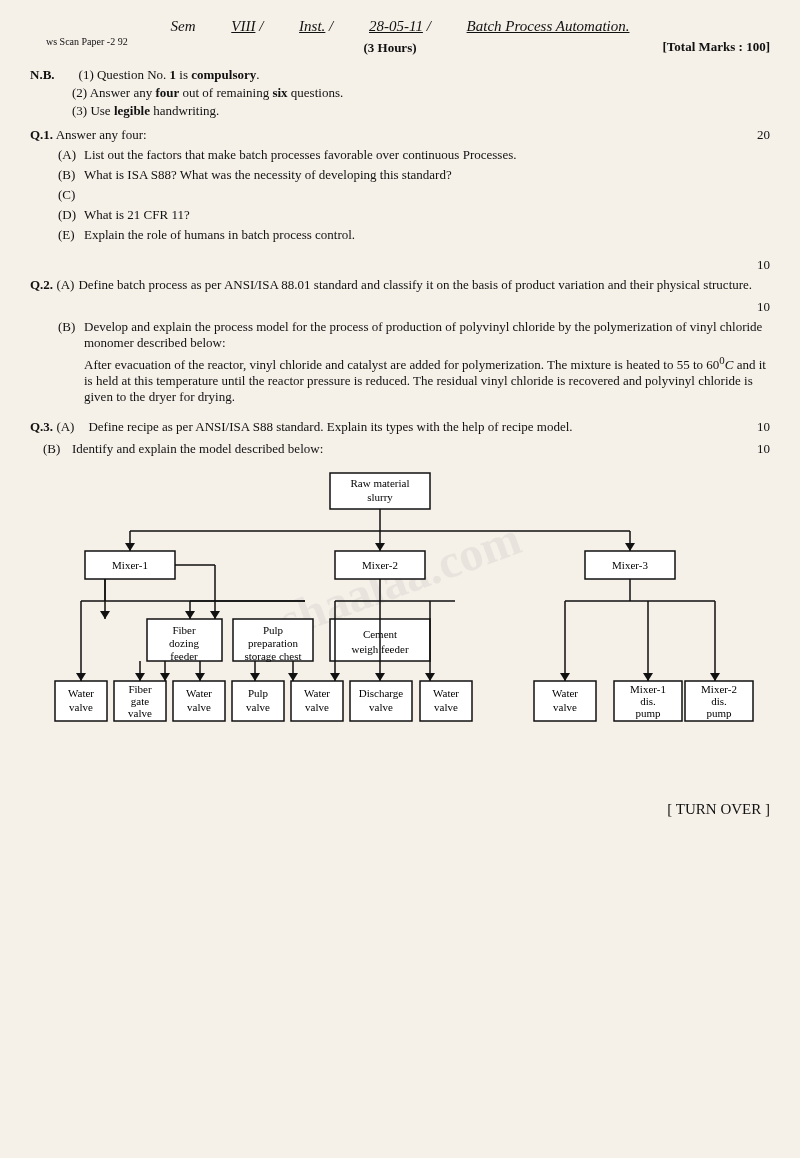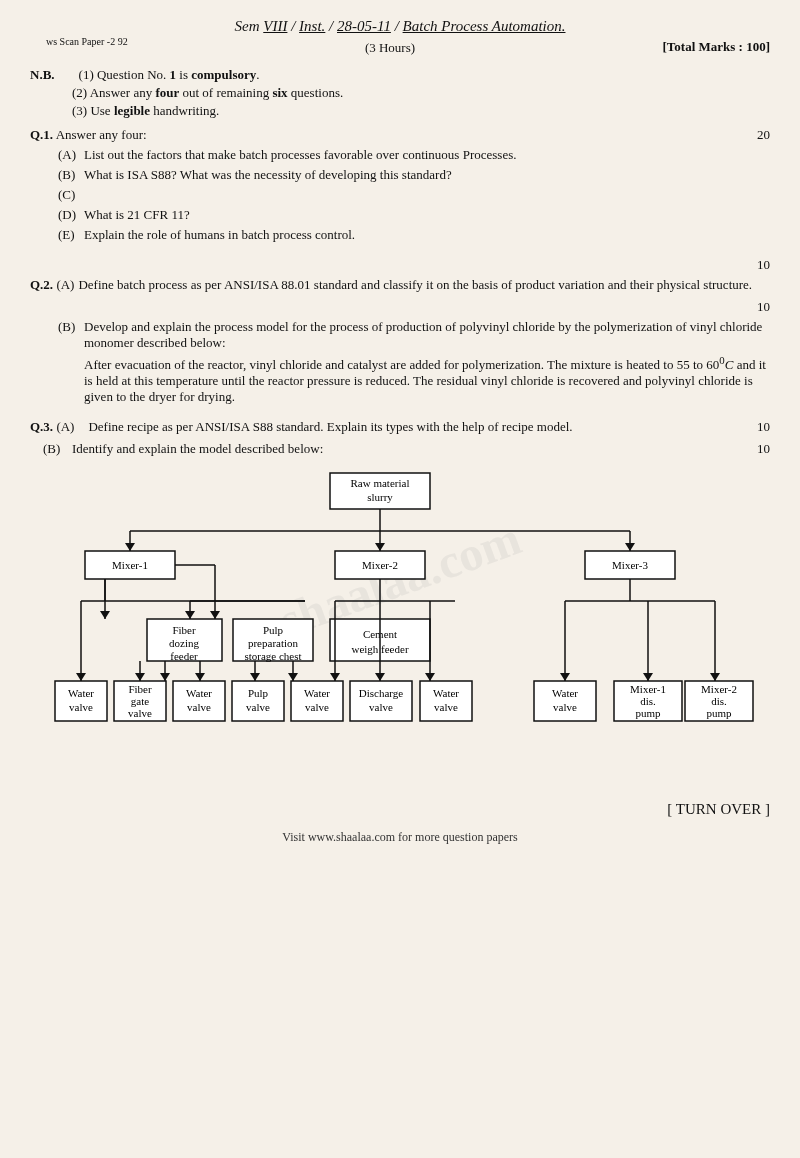--- a/index.html
+++ b/index.html
@@ -16,31 +16,32 @@
     .content { position: relative; z-index: 1; }
     .header-handwritten {
       text-align: center;
       font-size: 15px;
       font-style: italic;
       margin-bottom: 4px;
       font-family: 'Times New Roman', cursive;
     }
     .header-handwritten span.underline {
       text-decoration: underline;
+      margin-left: 32px;
     }
     .top-row {
       display: flex;
       justify-content: space-between;
       align-items: flex-start;
       margin-bottom: 2px;
     }
     .con-num { font-size: 13px; font-weight: bold; }
     .revised { text-align: center; font-size: 13px; font-weight: bold; flex: 1; }
     .rk-num { font-size: 13px; font-weight: bold; }
-    .hours-row { text-align: center; font-size: 13px; margin-bottom: 2px; }
+    .hours-row { text-align: center; font-size: 13px; margin-bottom: 2px; font-weight: bold; }
     .marks-row { text-align: right; font-size: 13px; font-weight: bold; margin-bottom: 4px; }
     .nb-section { margin: 8px 0; }
     .nb-section .nb-title { font-weight: bold; }
     .nb-line { display: flex; gap: 24px; margin-bottom: 2px; }
     .nb-num { min-width: 20px; }
     .question-block { margin-bottom: 14px; }
     .q-row { display: flex; justify-content: space-between; }
     .q-text { flex: 1; }
     .q-marks { min-width: 30px; text-align: right; font-size: 13px; }
     .sub-q { display: flex; gap: 4px; margin-top: 4px; }
@@ -318,16 +319,15 @@
       <polygon points="105,210 100,202 110,202" fill="#111"></polygon>
 
     </svg>
   </div>
 
   <div class="footer-row">
     <div></div>
     <div>[ TURN OVER ]</div>
   </div>
 
-  <div class="website-footer">Visit www.shaalaa.com for more question papers</div>
 </div>
 
 <div class="shaalaa-watermark">shaalaa.com</div>
 
 </body></html>

